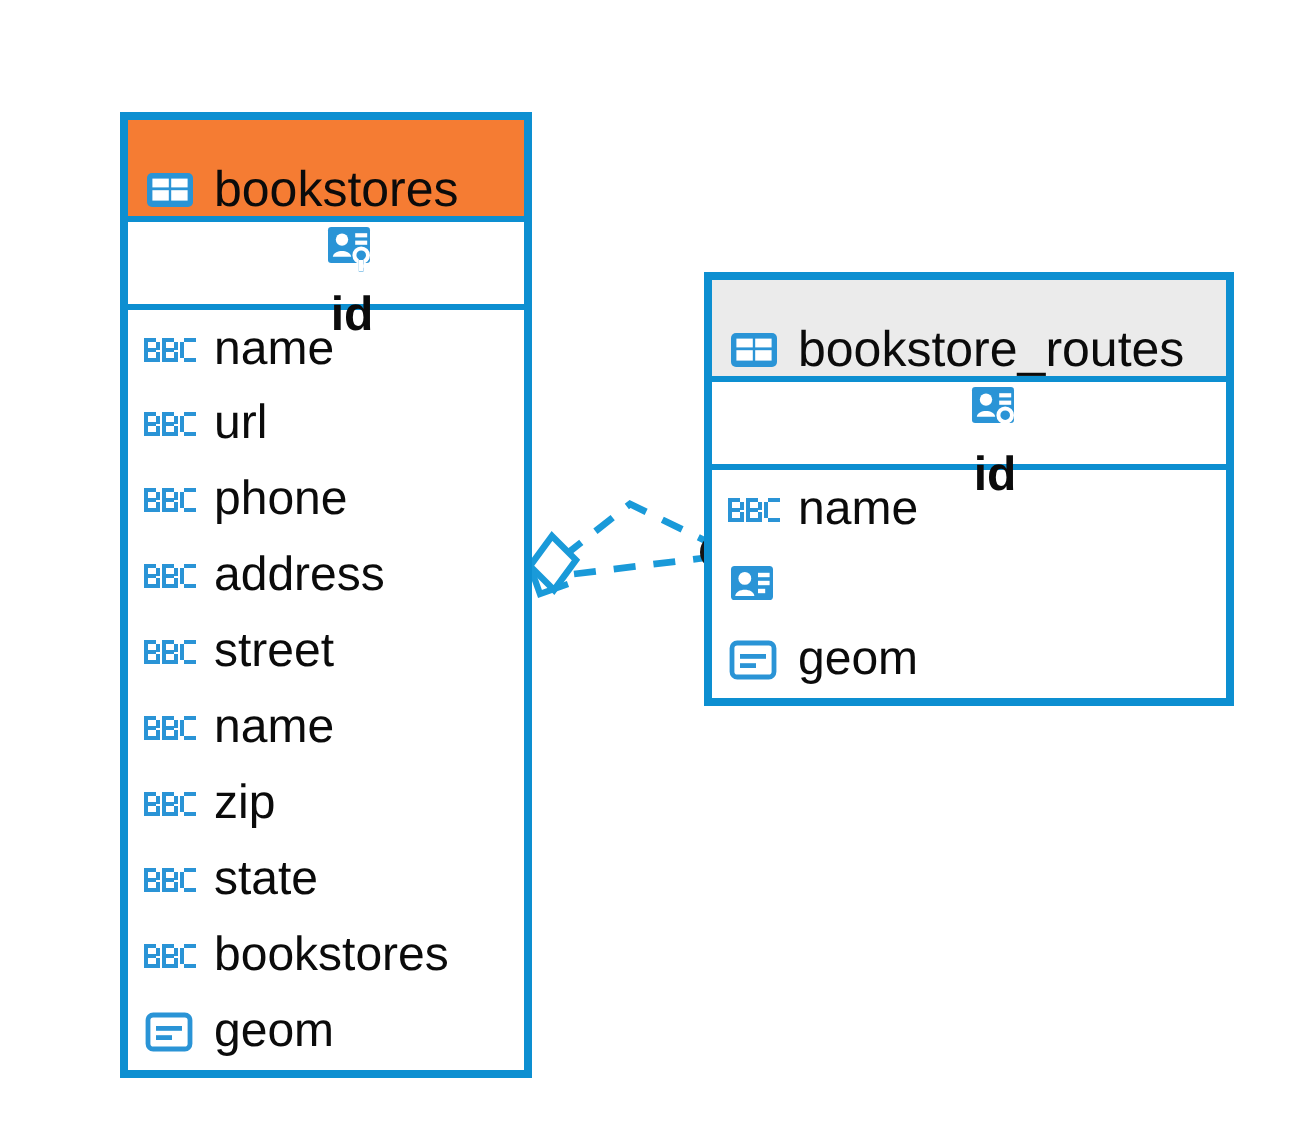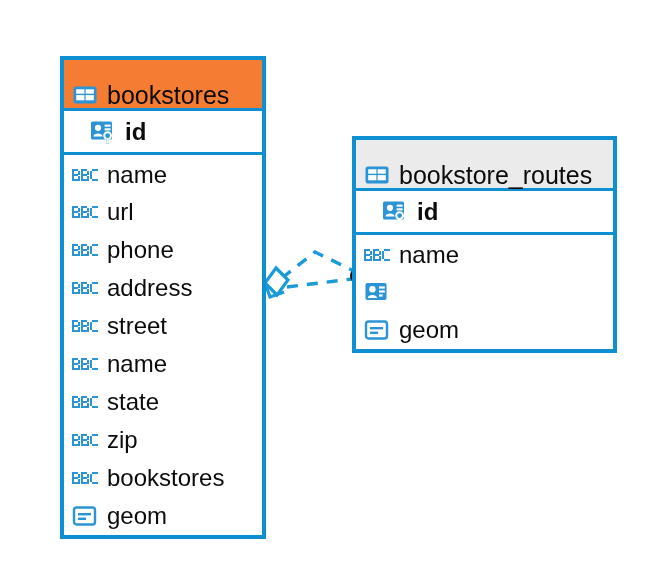--- a/index.html
+++ b/index.html
@@ -55,20 +55,21 @@
   .pk-row {
     display: flex;
     align-items: center;
     box-sizing: border-box;
     height: 47px;
     padding-left: 26px;
     gap: 9px;
     border-top: 3px solid #0D8FD1;
     border-bottom: 3px solid #0D8FD1;
     background: #ffffff;
+    flex-direction: column;
   }
   .pk-row .field-name {
     font-weight: bold;
   }
 
   .field-row {
     display: flex;
     align-items: center;
     box-sizing: border-box;
     height: 38px;
@@ -328,46 +329,46 @@
               <rect x="15" y="5" width="2" height="4"></rect>
                 <rect x="11" y="8" width="4" height="2"></rect>
               <rect x="15" y="10" width="2" height="5"></rect>
                 <rect x="11" y="13" width="4" height="2"></rect>
               <rect x="20" y="3" width="6" height="2"></rect>
                 <rect x="18" y="5" width="2" height="8"></rect>
               <rect x="20" y="13" width="6" height="2"></rect>
             </g>
           </svg>
         </span>
+        <span class="field-name">zip</span>
+      </div>
+
+      <div class="field-row">
+        <span class="ico abc">
+          <svg width="26" height="18" viewBox="0 0 26 18" xmlns="http://www.w3.org/2000/svg">
+            <g fill="#2A94D6">
+              <rect x="0" y="3" width="2" height="12"></rect>
+                <rect x="2" y="3" width="4" height="2"></rect>
+              <rect x="6" y="5" width="2" height="4"></rect>
+                <rect x="2" y="8" width="4" height="2"></rect>
+              <rect x="6" y="10" width="2" height="5"></rect>
+                <rect x="2" y="13" width="4" height="2"></rect>
+              <rect x="9" y="3" width="2" height="12"></rect>
+                <rect x="11" y="3" width="4" height="2"></rect>
+              <rect x="15" y="5" width="2" height="4"></rect>
+                <rect x="11" y="8" width="4" height="2"></rect>
+              <rect x="15" y="10" width="2" height="5"></rect>
+                <rect x="11" y="13" width="4" height="2"></rect>
+              <rect x="20" y="3" width="6" height="2"></rect>
+                <rect x="18" y="5" width="2" height="8"></rect>
+              <rect x="20" y="13" width="6" height="2"></rect>
+            </g>
+          </svg>
+        </span>
         <span class="field-name">state</span>
-      </div>
-
-      <div class="field-row">
-        <span class="ico abc">
-          <svg width="26" height="18" viewBox="0 0 26 18" xmlns="http://www.w3.org/2000/svg">
-            <g fill="#2A94D6">
-              <rect x="0" y="3" width="2" height="12"></rect>
-                <rect x="2" y="3" width="4" height="2"></rect>
-              <rect x="6" y="5" width="2" height="4"></rect>
-                <rect x="2" y="8" width="4" height="2"></rect>
-              <rect x="6" y="10" width="2" height="5"></rect>
-                <rect x="2" y="13" width="4" height="2"></rect>
-              <rect x="9" y="3" width="2" height="12"></rect>
-                <rect x="11" y="3" width="4" height="2"></rect>
-              <rect x="15" y="5" width="2" height="4"></rect>
-                <rect x="11" y="8" width="4" height="2"></rect>
-              <rect x="15" y="10" width="2" height="5"></rect>
-                <rect x="11" y="13" width="4" height="2"></rect>
-              <rect x="20" y="3" width="6" height="2"></rect>
-                <rect x="18" y="5" width="2" height="8"></rect>
-              <rect x="20" y="13" width="6" height="2"></rect>
-            </g>
-          </svg>
-        </span>
-        <span class="field-name">zip</span>
       </div>
 
       <div class="field-row">
         <span class="ico abc">
           <svg width="26" height="18" viewBox="0 0 26 18" xmlns="http://www.w3.org/2000/svg">
             <g fill="#2A94D6">
               <rect x="0" y="3" width="2" height="12"></rect>
                 <rect x="2" y="3" width="4" height="2"></rect>
               <rect x="6" y="5" width="2" height="4"></rect>
                 <rect x="2" y="8" width="4" height="2"></rect>

